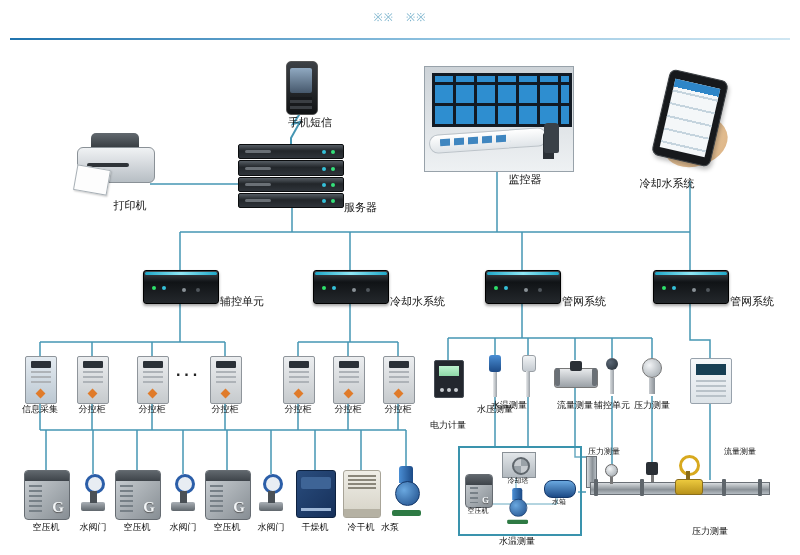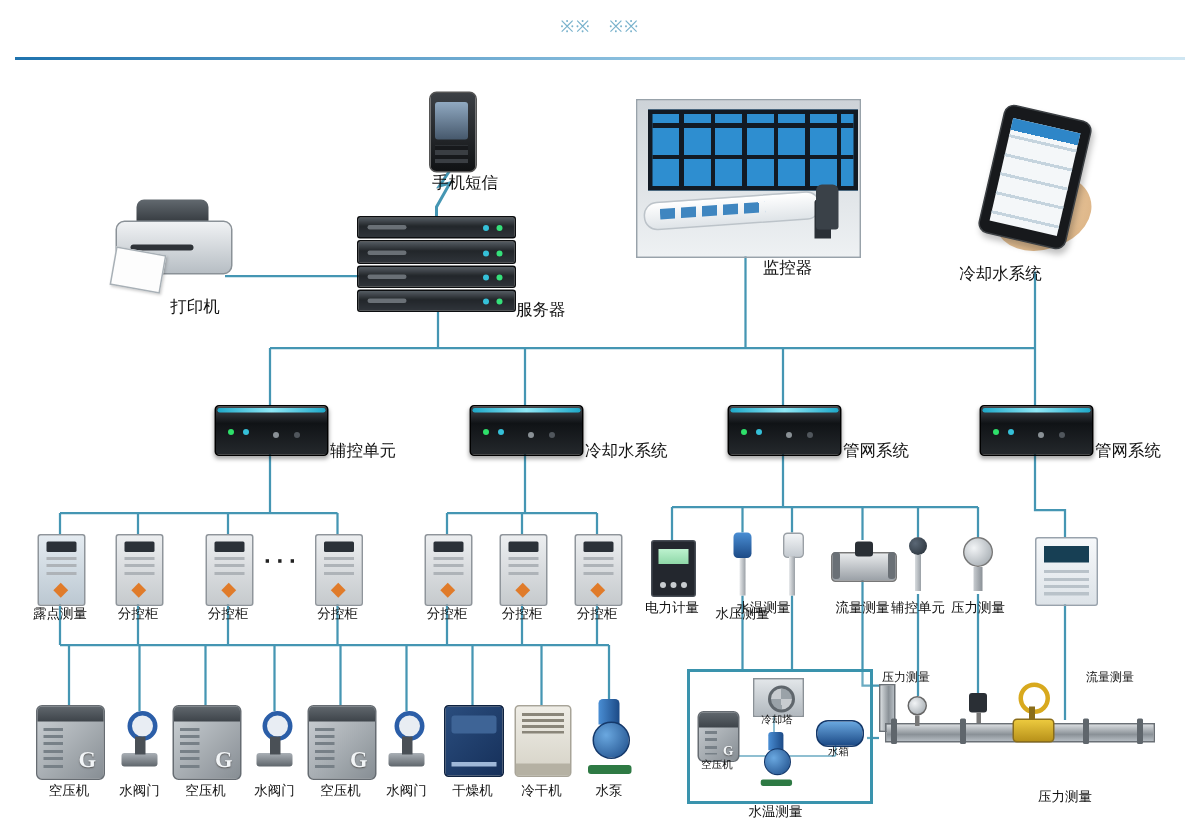--- a/index.html
+++ b/index.html
@@ -249,38 +249,38 @@
     </div>
   <div class="cab abs" style="left:283px;top:356px">
       <i class="warn"></i>
     </div>
   <div class="cab abs" style="left:333px;top:356px">
       <i class="warn"></i>
     </div>
   <div class="cab abs" style="left:383px;top:356px">
       <i class="warn"></i>
     </div>
-  <div class="lbl s9" style="left:14px;top:404px;width:52px">露点测量</div>
+  <div class="lbl s9" style="left:14px;top:404px;width:52px">信息采集</div>
   <div class="lbl s9" style="left:66px;top:404px;width:52px">分控柜</div>
   <div class="lbl s9" style="left:126px;top:404px;width:52px">分控柜</div>
   <div class="lbl s9" style="left:199px;top:404px;width:52px">分控柜</div>
   <div class="lbl s9" style="left:272px;top:404px;width:52px">分控柜</div>
   <div class="lbl s9" style="left:322px;top:404px;width:52px">分控柜</div>
   <div class="lbl s9" style="left:372px;top:404px;width:52px">分控柜</div>
 
   <div class="pmeter abs" style="left:434px;top:360px"></div>
   <div class="wpress abs" style="left:487px;top:355px"></div>
   <div class="wtemp abs" style="left:520px;top:355px"></div>
   <div class="fmeter abs" style="left:554px;top:368px">
       <span class="tx"></span>
     </div>
   <div class="dew abs" style="left:605px;top:358px"></div>
   <div class="ptrans abs" style="left:642px;top:358px"></div>
   <div class="fcdev abs" style="left:690px;top:358px"></div>
-  <div class="lbl s9" style="left:428px;top:400px;width:40px">电力计量</div>
+  <div class="lbl s9" style="left:428px;top:420px;width:40px">电力计量</div>
   <div class="lbl s9" style="left:475px;top:404px;width:40px">水压测量</div>
   <div class="lbl s9" style="left:489px;top:400px;width:40px">水温测量</div>
   <div class="lbl s9" style="left:555px;top:400px;width:40px">流量测量</div>
   <div class="lbl s9" style="left:592px;top:400px;width:40px">辅控单元</div>
   <div class="lbl s9" style="left:632px;top:400px;width:40px">压力测量</div>
 
   <div class="comp abs" style="left:24px;top:470px">
       <b class="g">G</b>
     </div>
   <div class="valve abs" style="left:81px;top:474px">
@@ -304,21 +304,21 @@
       <span class="base"></span>
     </div>
   <div class="lbl s9" style="left:24px;top:522px;width:44px">空压机</div>
   <div class="lbl s9" style="left:71px;top:522px;width:44px">水阀门</div>
   <div class="lbl s9" style="left:115px;top:522px;width:44px">空压机</div>
   <div class="lbl s9" style="left:161px;top:522px;width:44px">水阀门</div>
   <div class="lbl s9" style="left:205px;top:522px;width:44px">空压机</div>
   <div class="lbl s9" style="left:249px;top:522px;width:44px">水阀门</div>
   <div class="lbl s9" style="left:293px;top:522px;width:44px">干燥机</div>
   <div class="lbl s9" style="left:339px;top:522px;width:44px">冷干机</div>
-  <div class="lbl s9" style="left:384px;top:522px;width:44px">水泵</div>
+  <div class="lbl s9" style="left:368px;top:522px;width:44px">水泵</div>
 
   <div class="cool-box abs" style="left:458px;top:446px">
     <div class="tower abs" style="left:42px;top:4px"></div>
     <div class="comp small abs" style="left:5px;top:26px">
         <b class="g">G</b>
       </div>
     <div class="tank abs" style="left:84px;top:32px"></div>
     <div class="pump small abs" style="left:45px;top:40px">
         <span class="base"></span>
       </div>

